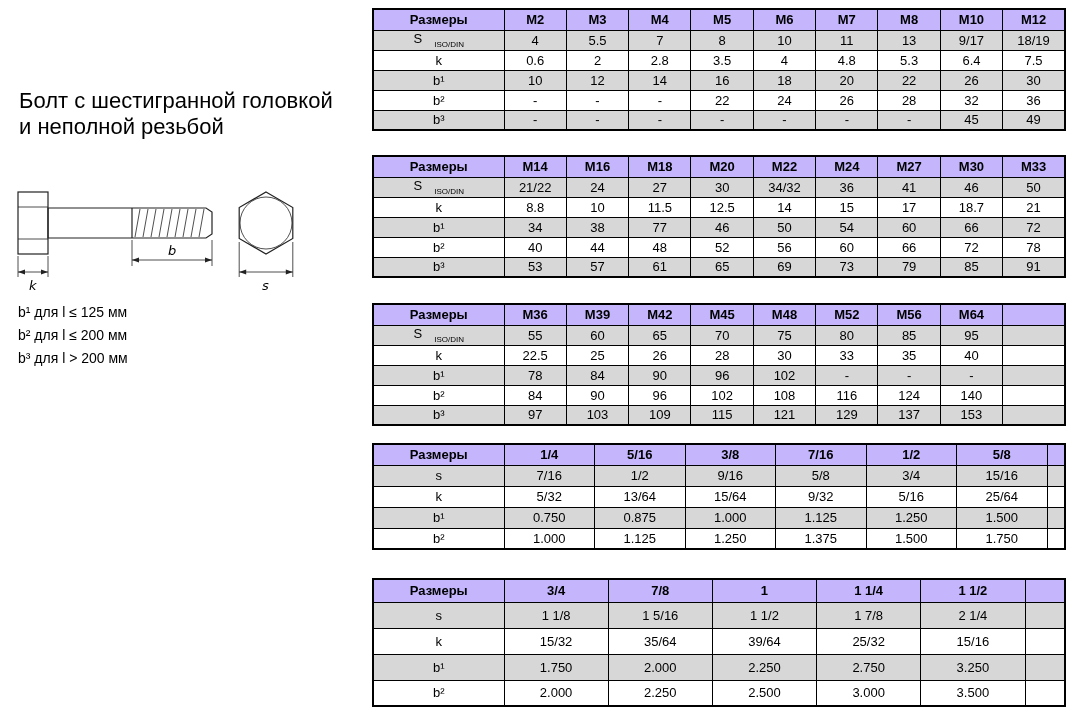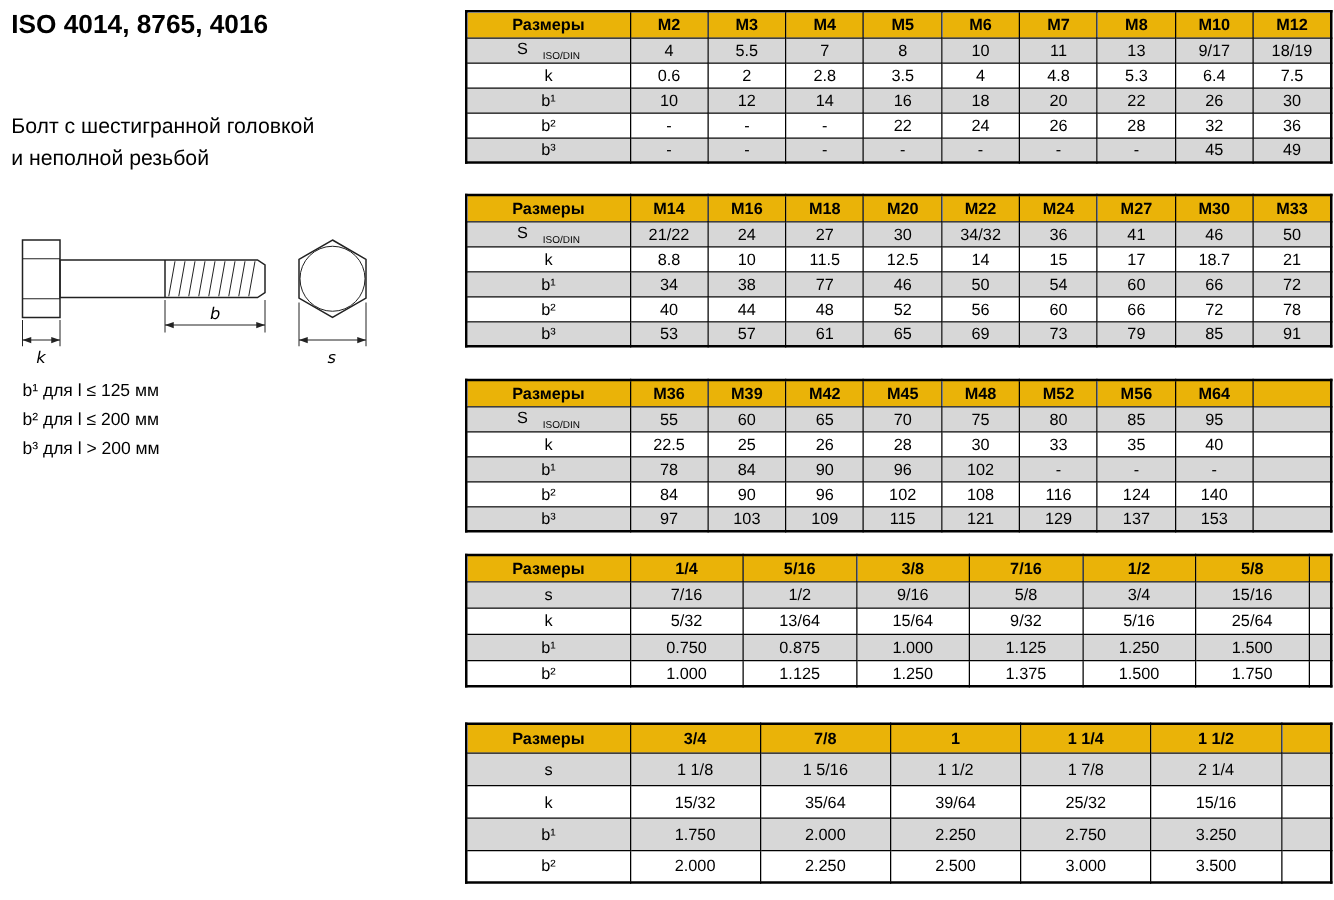--- a/index.html
+++ b/index.html
@@ -2,34 +2,34 @@
 <html><head>
 <meta charset="utf-8">
 <style>
   * { margin:0; padding:0; box-sizing:border-box; }
   html,body { background:#fff; }
   body {
     width:1067px; height:720px; position:relative; overflow:hidden;
     font-family:"Liberation Sans", sans-serif; color:#000;
   }
   .titles { position:absolute; left:9px; top:5px; font-weight:bold; font-size:21px; line-height:29px; }
-  .subtitle { position:absolute; left:9px; top:88px; font-size:17px; line-height:26px; }
+  .subtitle { position:absolute; left:19px; top:88px; font-size:22px; line-height:26px; }
   .drawing-wrap { position:absolute; left:4px; top:186px; }
   .notes { position:absolute; left:18px; top:301px; font-size:14px; line-height:23px; }
 
   table.tbl {
     position:absolute; left:372px; width:694px;
     border-collapse:collapse; table-layout:fixed;
     font-size:13px; border:2px solid #000;
   }
   .tbl th, .tbl td {
     border:1px solid #000; text-align:center; vertical-align:middle;
     background:#fff; overflow:hidden; white-space:nowrap; padding:0 1px;
   }
-  .tbl thead th { background:#eab308; font-weight:bold; height:21px; }
+  .tbl thead th { background:#c4b5fd; font-weight:bold; height:21px; }
   .tbl td { height:20px; }
   .tbl tbody tr.shade td { background:#d7d7d7; }
   .tbl th:first-child, .tbl td:first-child { width:131px; }
   sub { font-size:8px;margin-left:12px; }
 
   #t1 { top:8px; }
   #t2 { top:155px; }
   #t3 { top:303px; }
   #t4 { top:443px; }
   #t5 { top:578px; }
@@ -42,21 +42,20 @@
   svg .ln { stroke:#222; stroke-width:1.2; fill:none; }
   svg .thin { stroke:#222; stroke-width:0.8; fill:none; }
   svg .dim-label { font-family:"DejaVu Sans", sans-serif; font-style:italic; font-size:13px; fill:#000; }
 </style>
 </head>
 <body>
 
 <div class="page">
 
   <div class="titles">
-    <div>ISO 4014, 8765, 4016</div>
   </div>
 
   <div class="subtitle">
     <div>Болт с шестигранной головкой</div>
     <div>и неполной резьбой</div>
   </div>
 
   <div class="drawing-wrap">
     <svg width="330" height="115" viewBox="0 0 330 115">
 

